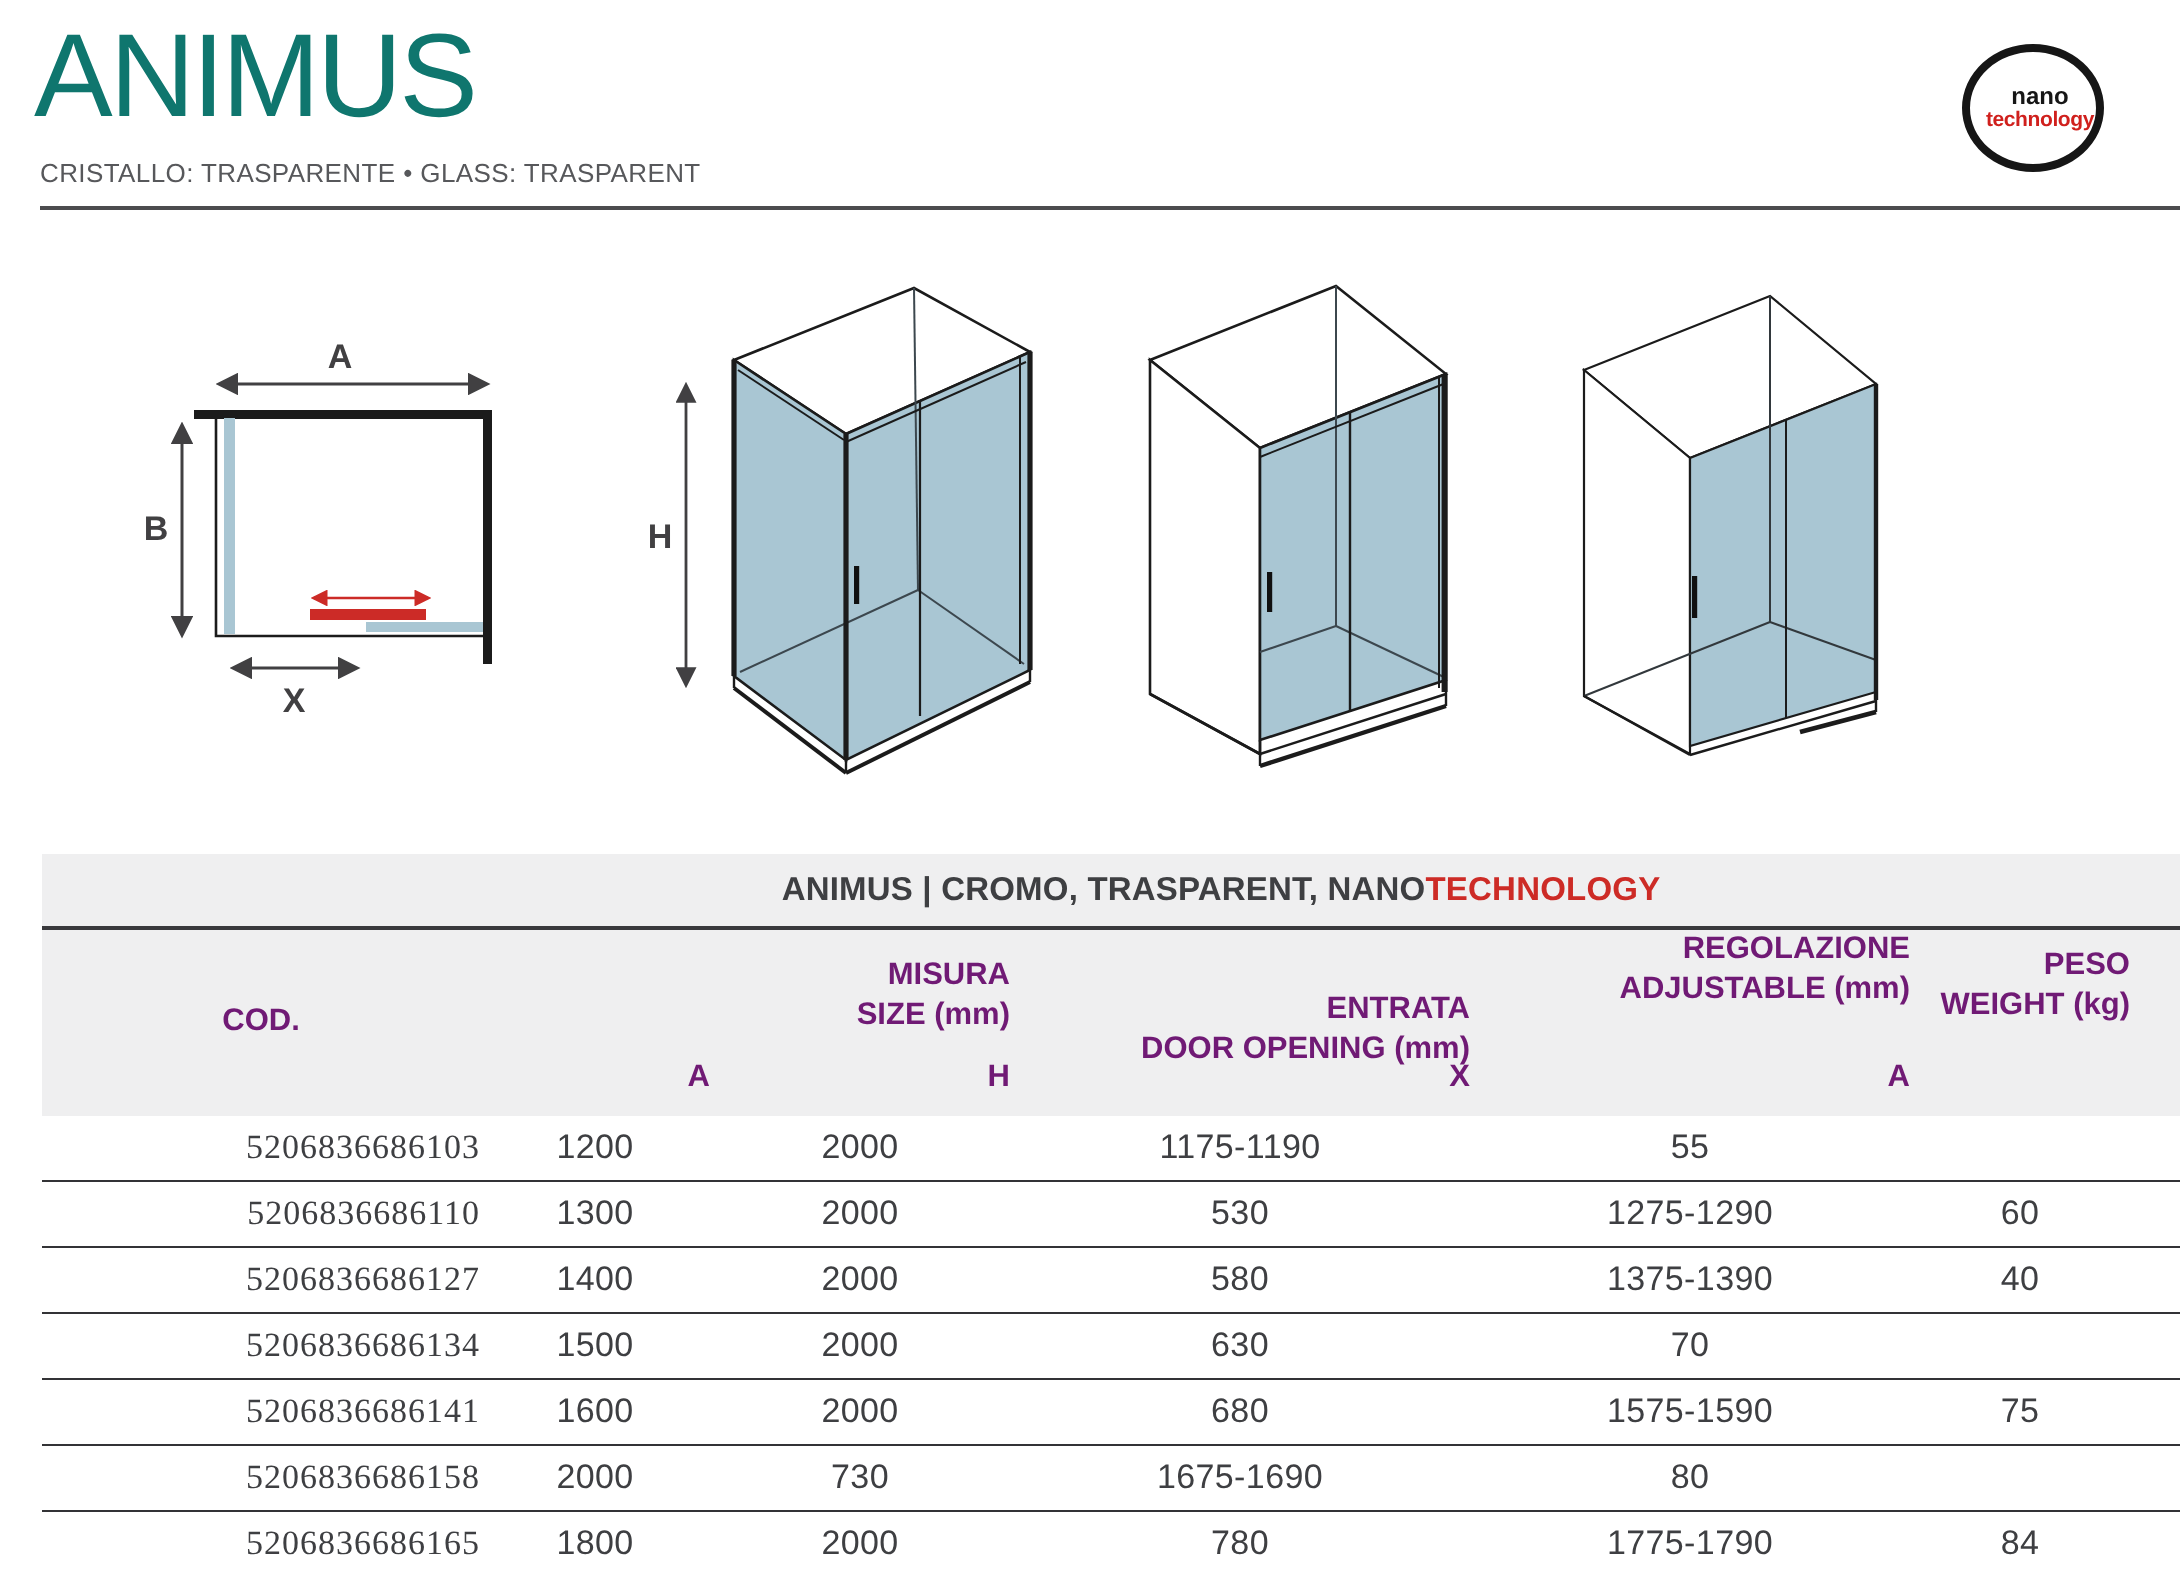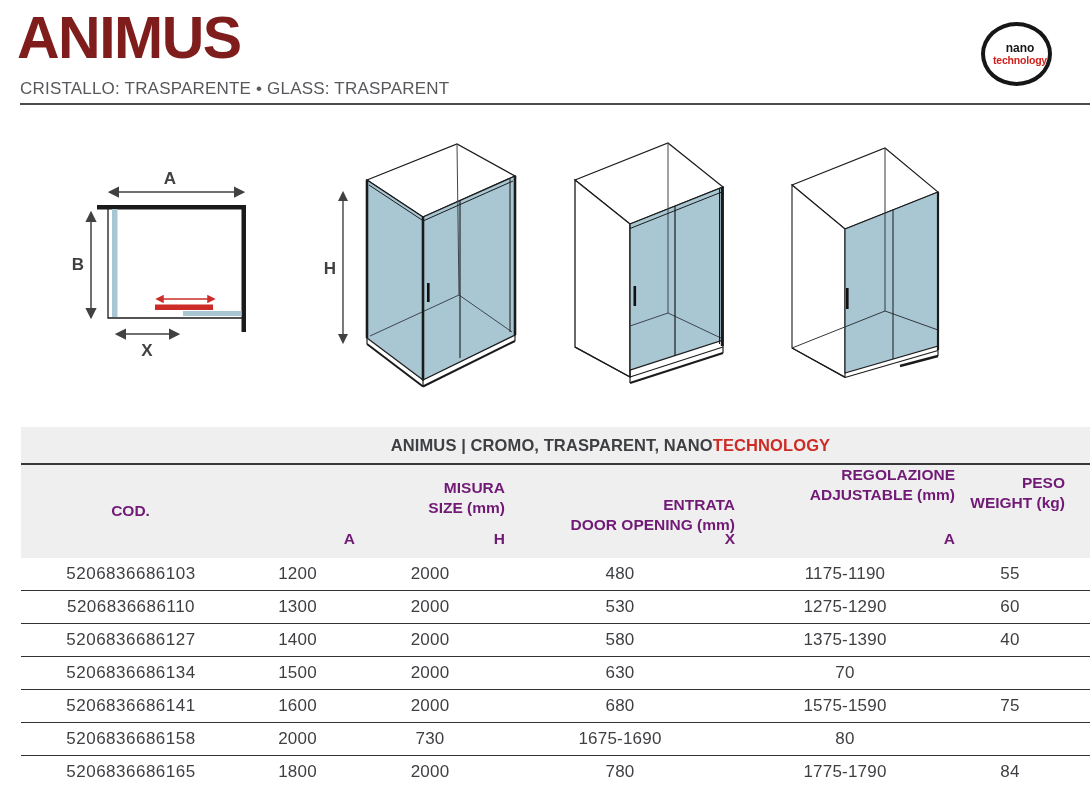--- a/index.html
+++ b/index.html
@@ -4,26 +4,26 @@
 <style>
   html,body{margin:0;padding:0;}
   body{
     width:1090px;height:788px;position:relative;background:#ffffff;
     font-family:"Liberation Sans","DejaVu Sans",sans-serif;
     color:#3e3f42;overflow:hidden;
   }
   
   .page-title{
     position:absolute;left:17px;top:6px;
-    font-size:59px;font-weight:700;letter-spacing:-1.5px;line-height:1.1;
-    color:#7f1d1d;
+    font-size:59px;font-weight:400;letter-spacing:-1.5px;line-height:1.1;
+    color:#0f766e;
   }
   .page-subtitle{
     position:absolute;left:20px;top:79px;
-    font-size:17px;color:#57585b;letter-spacing:.2px;
+    font-size:13px;color:#57585b;letter-spacing:.2px;
   }
   .header-rule{
     position:absolute;left:20px;top:103px;width:1070px;height:0;
     border-top:2px solid #4c4c4e;
   }
   .logo{
     position:absolute;left:981px;top:22px;width:56px;height:56px;
     border:4px solid #161616;border-radius:50%;background:#fff;
     display:flex;flex-direction:column;justify-content:center;
     padding-left:7px;box-sizing:content-box;text-align:center;
@@ -55,21 +55,21 @@
   .sub{grid-row:2;font-size:15.5px;}
   .sub-a{grid-column:2;} .sub-h{grid-column:3;} .sub-x{grid-column:4;} .sub-a2{grid-column:5;}
   .tbody{margin-left:21px;}
   .trow{
     display:grid;
     grid-template-columns:219px 115px 150px 230px 220px 110px 25px;
     height:32px;line-height:32px;font-size:17px;color:#3e3f42;
   }
   .trow + .trow{border-top:1.6px solid #333336;}
   .trow .c{text-align:center;letter-spacing:.2px;}
-  .trow .cod{text-align:center;padding-left:1px;letter-spacing:.5px;}
+  .trow .cod{text-align:right;padding-left:1px;letter-spacing:.5px;font-family:Liberation Serif, serif;}
   svg text{font-family:"Liberation Sans","DejaVu Sans",sans-serif;}
 </style>
 </head>
 <body>
 
 <div class="page-title">ANIMUS</div>
 <div class="page-subtitle">CRISTALLO: TRASPARENTE • GLASS: TRASPARENT</div>
 <div class="header-rule"></div>
 <div class="logo">
   <span class="l1">nano</span>
@@ -189,21 +189,20 @@
     <div class="sub sub-a">A</div>
     <div class="sub sub-h">H</div>
     <div class="sub sub-x">X</div>
     <div class="sub sub-a2">A</div>
   </div>
   <div class="tbody" id="tbody">
   <div class="trow">
     <div class="c cod">5206836686103</div>
     <div class="c">1200</div>
     <div class="c">2000</div>
-    <div class="c">480</div>
     <div class="c">1175-1190</div>
     <div class="c">55</div>
   </div>
 
   <div class="trow">
     <div class="c cod">5206836686110</div>
     <div class="c">1300</div>
     <div class="c">2000</div>
     <div class="c">530</div>
     <div class="c">1275-1290</div>

